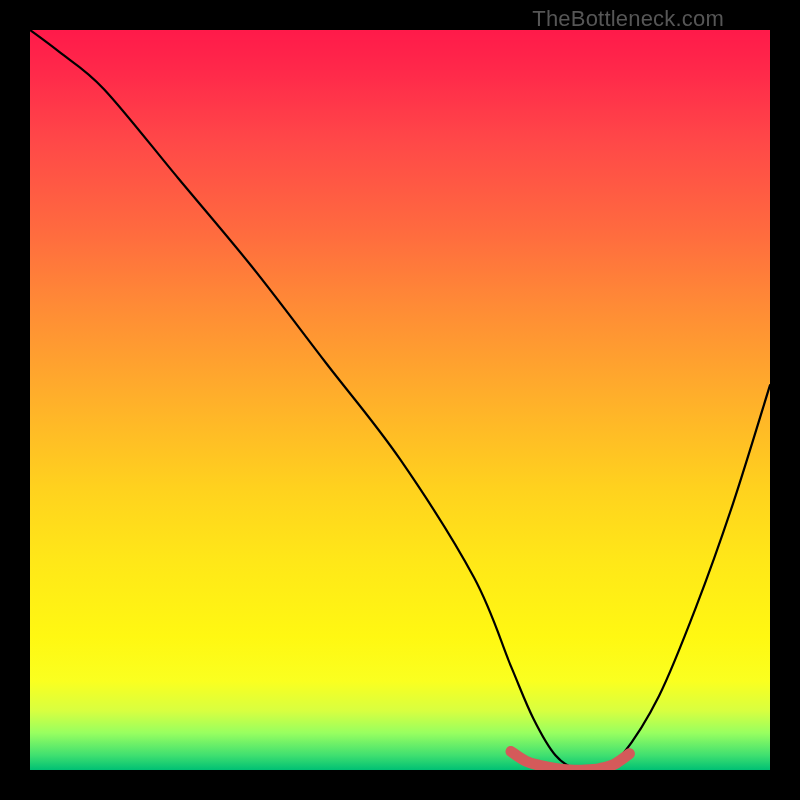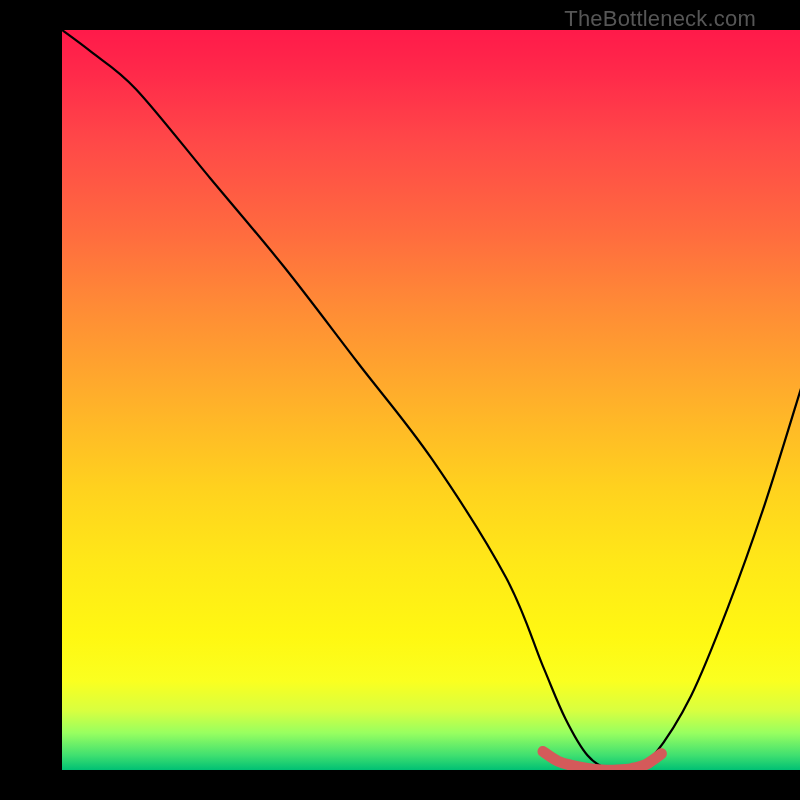--- a/index.html
+++ b/index.html
@@ -2,21 +2,20 @@
 <html><head>
 <meta charset="utf-8">
 <style>
   * { margin: 0; padding: 0; box-sizing: border-box; }
   html, body { width: 800px; height: 800px; overflow: hidden; background: #000; }
   .container {
     position: relative;
     width: 736px;
     height: 800px;
     background: #000;
-    margin-left: 32px;
   }
   .watermark {
     position: absolute;
     top: 6px;
     right: 12px;
     font-family: Arial, Helvetica, sans-serif;
     font-size: 22px;
     font-weight: 500;
     color: #565656;
     z-index: 10;

